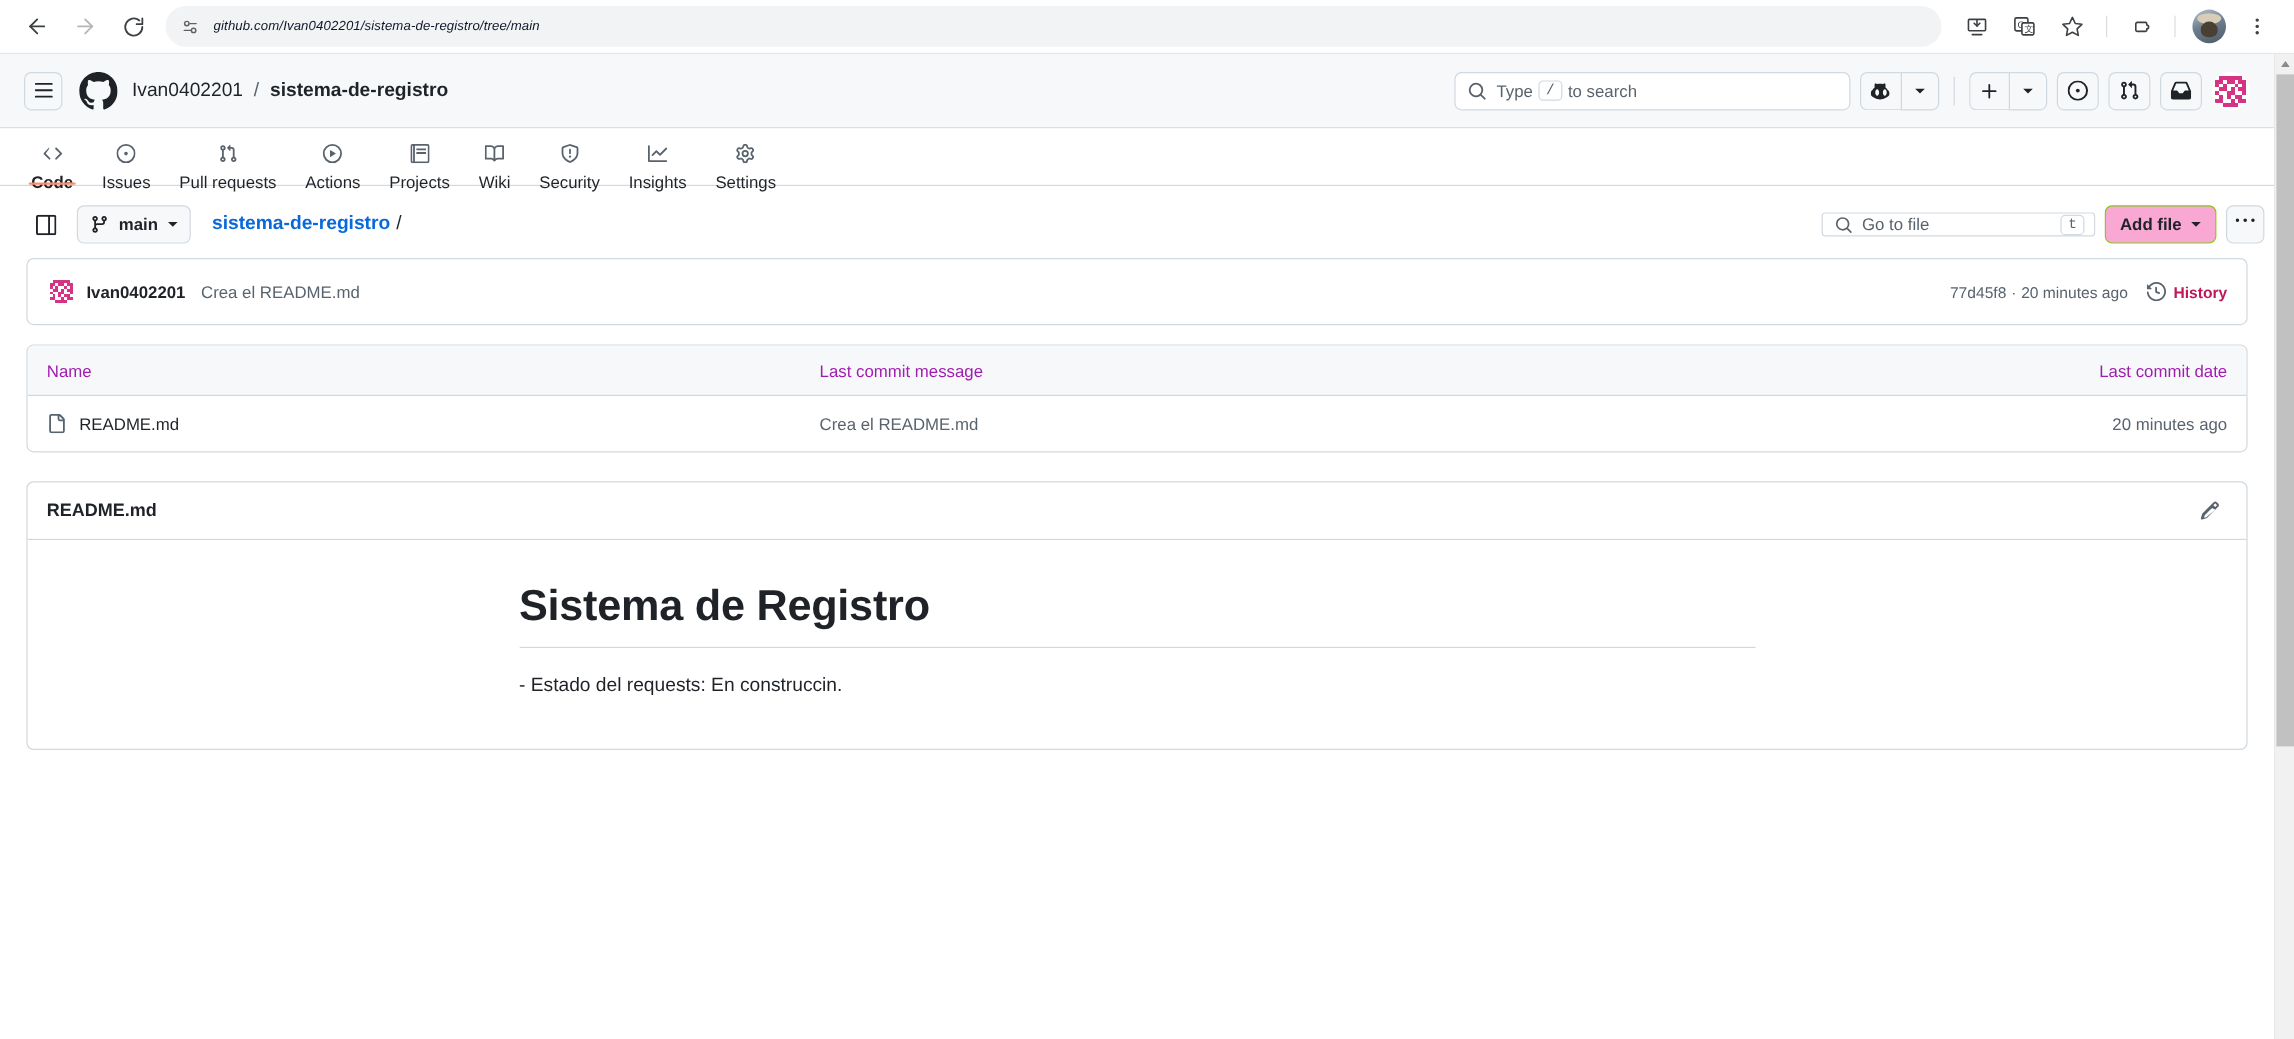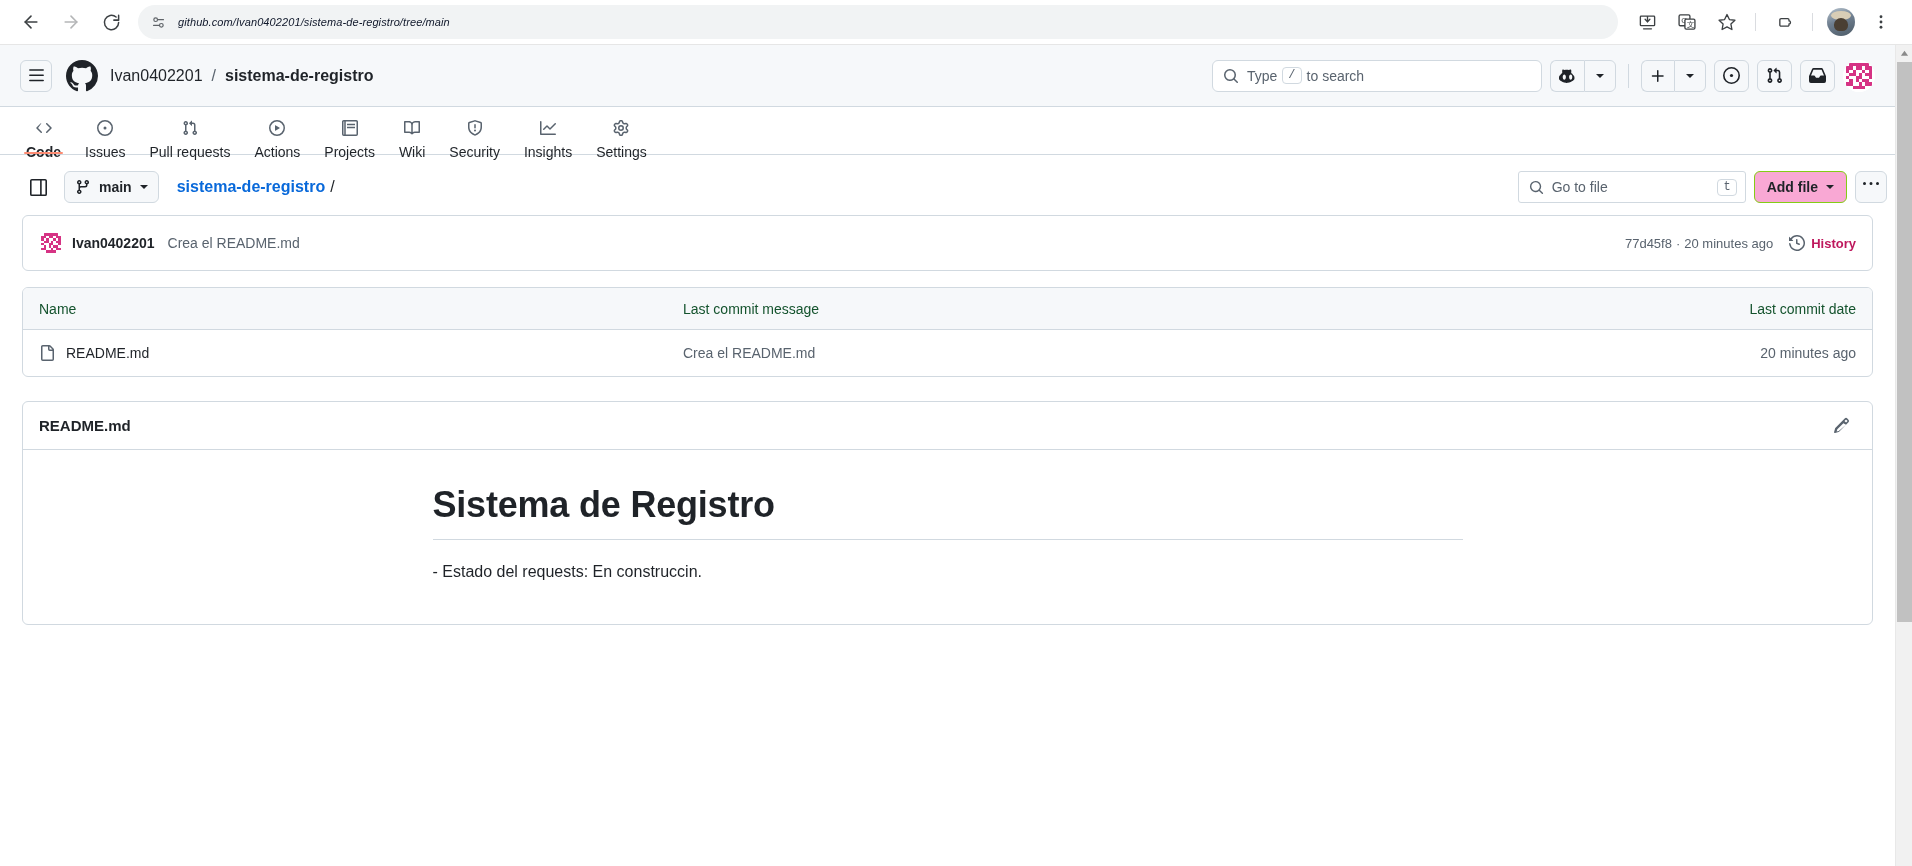--- a/index.html
+++ b/index.html
@@ -243,21 +243,21 @@
   }
   .caret { width:0;height:0;border-left:4px solid transparent;border-right:4px solid transparent;border-top:4px solid #1f2328; }
   .path-bc {
     display: flex; align-items: center; gap: 5px;
     font-size: 16px; font-weight: bold; margin-left: 8px;
   }
   .path-link { color: #0969da; cursor: pointer; }
   .path-slash { color: #1f2328; font-weight: normal; }
   .toolbar-right { margin-left: auto; display: flex; align-items: center; gap: 8px; }
   .gotofile {
-    width: 228px; height: 32px;
+    width: 228px; height: 20px;
     border: 1px solid #d1d9e0;
     border-radius: 3px;
     background: #ffffff;
     display: flex; align-items: center;
     padding: 0 8px 0 10px;
     gap: 8px;
     cursor: text;
   }
   .gotofile .gf-text { font-size: 14px; color: #59636e; flex: 1; }
   .addfile-btn {
@@ -316,21 +316,21 @@
     background: #ffffff;
   }
   .ft-head {
     background: #f6f8fa;
     height: 42px;
     display: flex;
     align-items: center;
     padding: 0 16px;
     border-bottom: 1px solid #d1d9e0;
     font-size: 14px;
-    color: #14532d;
+    color: #a21caf;
   }
   .col-name { flex: 0 0 644px; }
   .col-msg  { flex: 1; }
   .col-date { flex: 0 0 220px; text-align: right; }
   .ft-row {
     height: 46px;
     display: flex;
     align-items: center;
     padding: 0 16px;
     font-size: 14px;

